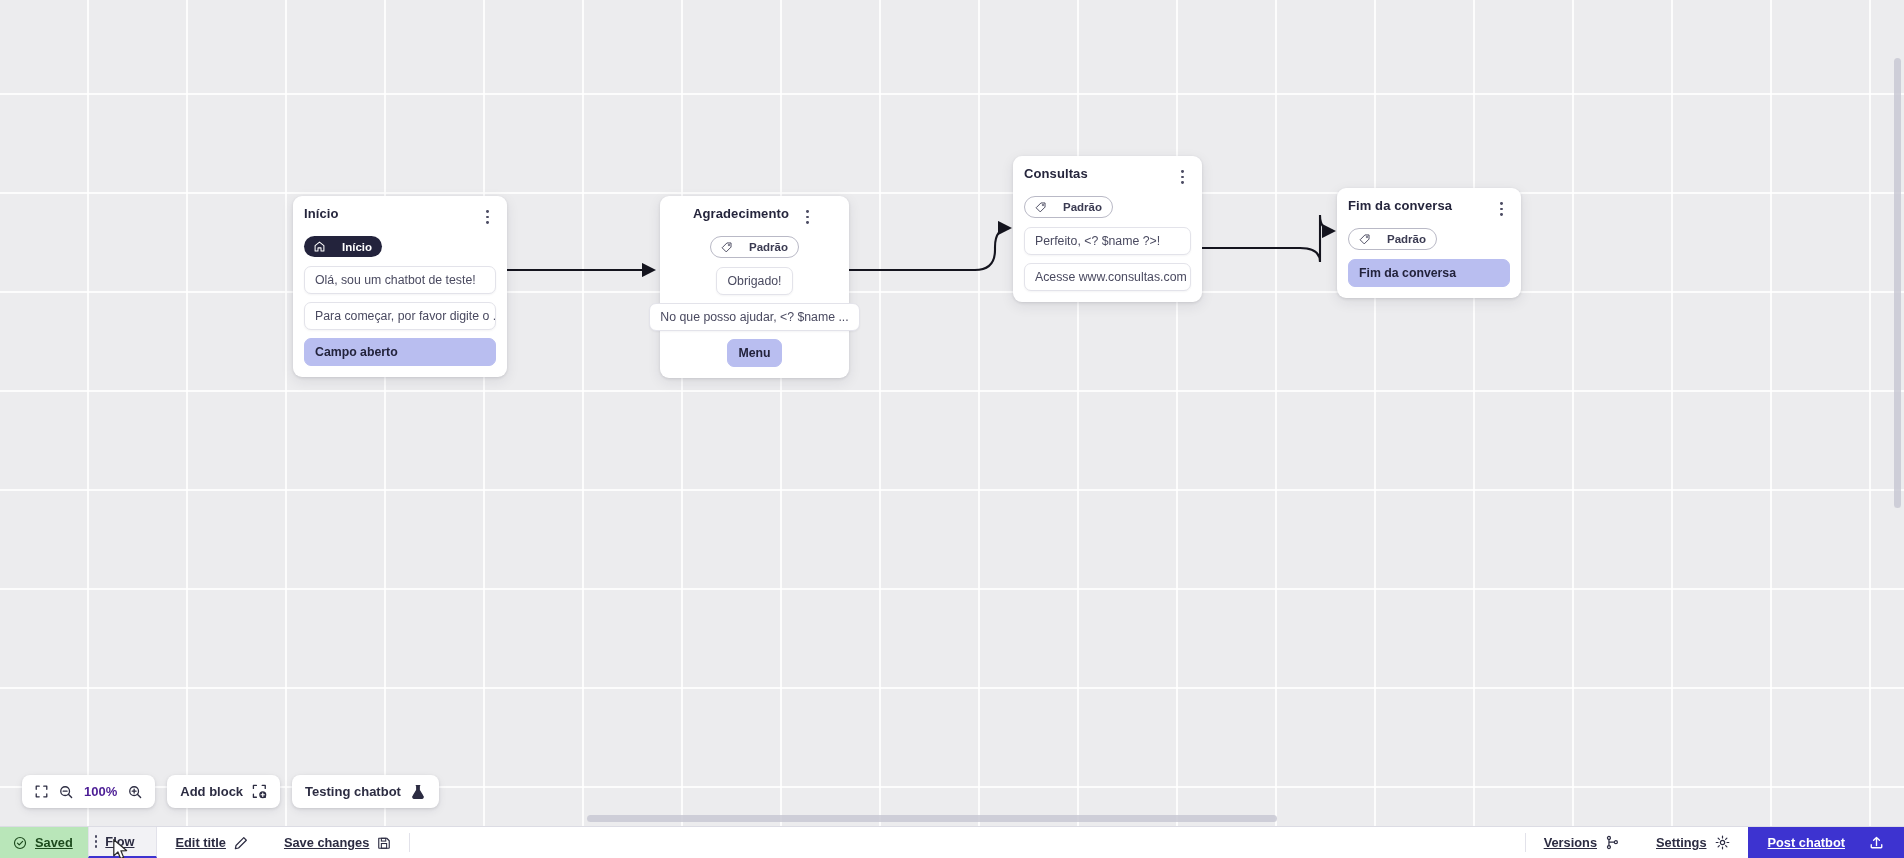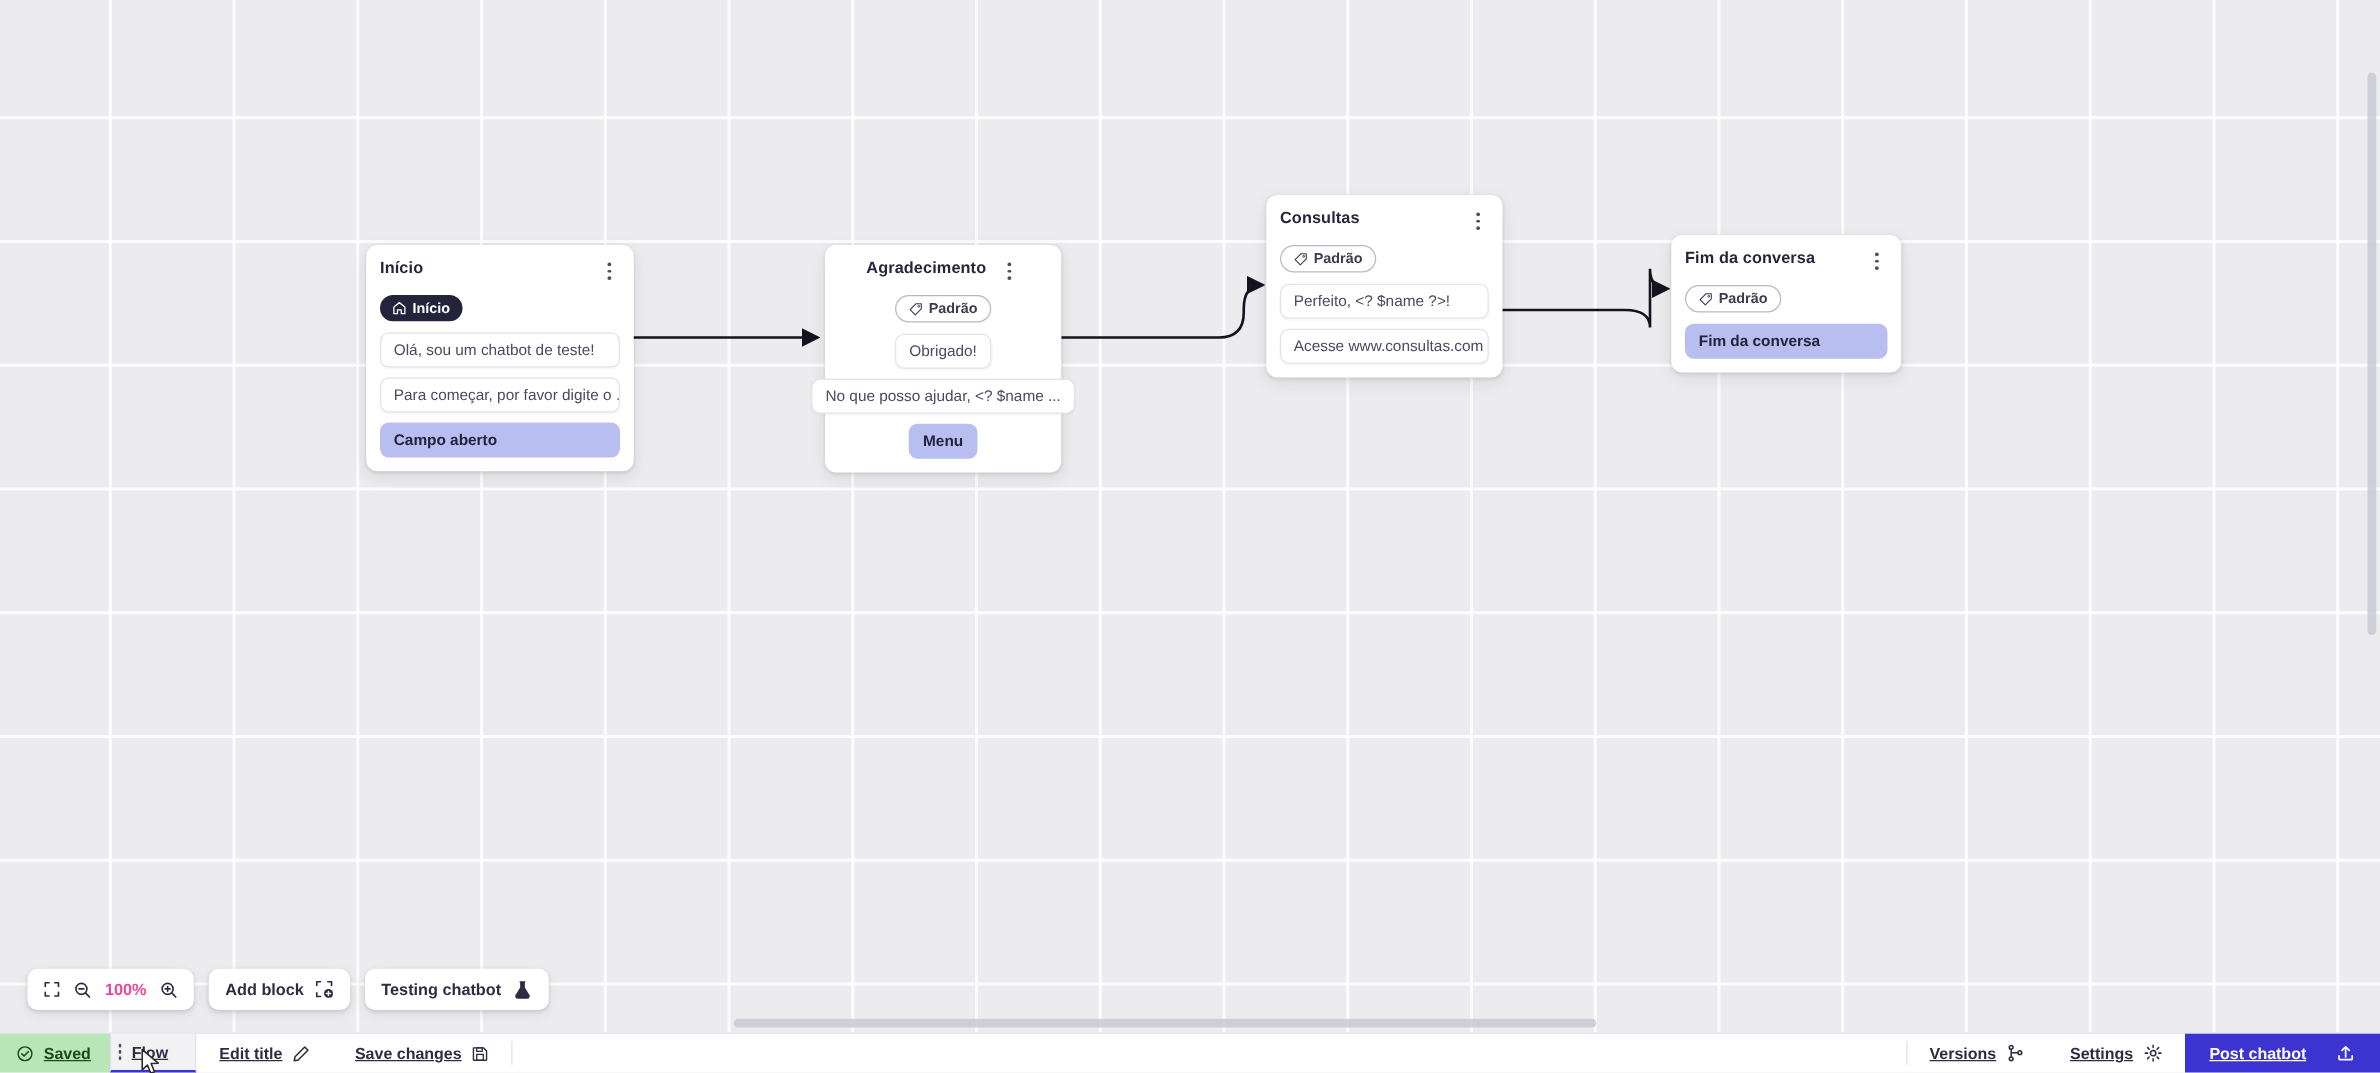--- a/index.html
+++ b/index.html
@@ -70,21 +70,21 @@
     width: 2.8px; height: 2.8px;
     border-radius: 50%;
     background: #4c4c63;
   }
 
   
   .badge-row { margin-bottom: 9px; display:flex; }
   .badge {
     display: inline-flex;
     align-items: center;
-    gap: 5px;
+    gap: 17px;
     height: 21px;
     padding: 0 10px;
     border-radius: 11px;
     font-size: 11.5px;
     font-weight: 700;
     white-space: nowrap;
     cursor: pointer;
   }
   .badge.dark { background: #23233c; color: #ffffff; }
   .badge.outline {
@@ -138,21 +138,21 @@
     display: flex;
     align-items: center;
     padding: 0 13px;
     gap: 9px;
     font-size: 13px;
     font-weight: 700;
     color: #2c2c42;
     cursor: pointer;
     white-space: nowrap;
   }
-  .zoom-level { font-size: 13px; font-weight: 700; color: #ec4899; }
+  .zoom-level { font-size: 13px; font-weight: 700; color: #4c1d95; }
   .ic { display:flex; align-items:center; justify-content:center; }
 
   
   #vscroll {
     position: absolute;
     right: 3px; top: 58px;
     width: 7px; height: 450px;
     border-radius: 4px;
     background: #c9c9d3;
     opacity: .85;

